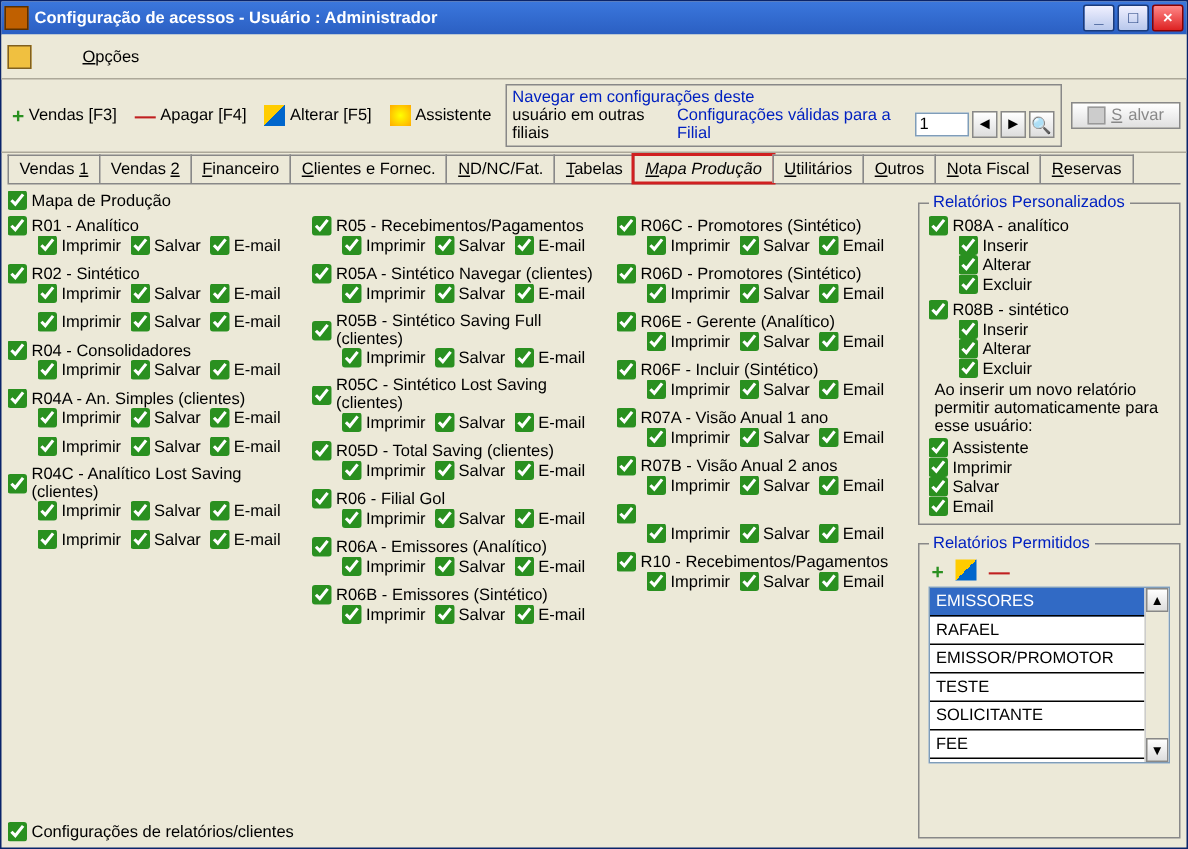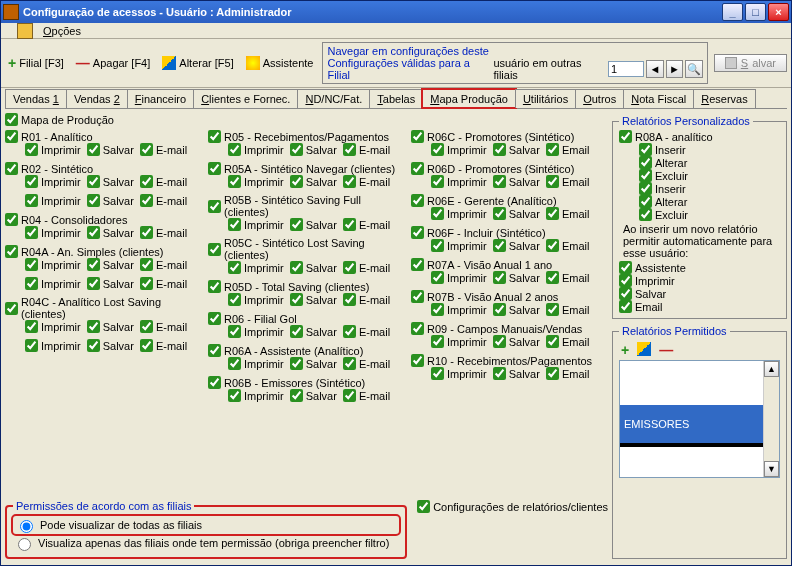--- a/index.html
+++ b/index.html
@@ -3,60 +3,60 @@
 <meta charset="utf-8">
 <style>
 * { box-sizing: border-box; font-family: Tahoma, Arial, sans-serif; font-size: 11px; }
 body { margin: 0; background: #ece9d8; }
 .window { width: 792px; height: 566px; border: 1px solid #0a246a; background: #ece9d8; display: flex; flex-direction: column; }
 .titlebar { height: 22px; background: linear-gradient(#3b77dd,#2b5fc2); display: flex; align-items: center; padding: 0 2px; color: #fff; }
 .titlebar .ticon { width: 16px; height: 16px; background: #c06000; border: 1px solid #5a3000; margin-right: 4px; }
 .titlebar .title { flex: 1; font-weight: bold; }
 .winbtn { width: 21px; height: 18px; margin-left: 2px; background: linear-gradient(#f0f0ff,#b8c8ec); border: 1px solid #1a3a7a; border-radius: 2px; display: flex; align-items: center; justify-content: center; color: #1a3a7a; font-weight: bold; }
 .winbtn.close { background: linear-gradient(#f88,#d22); color: #fff; border-color: #800; }
-.menubar { height: 16px; background: #ece9d8; border-bottom: 1px solid #aca899; display: flex; align-items: center; padding: 0 16px; }
+.menubar { height: 30px; background: #ece9d8; border-bottom: 1px solid #aca899; display: flex; align-items: center; padding: 0 4px; gap: 24px; }
 .menubar .micon { width: 16px; height: 16px; background: #f0c040; border: 1px solid #806020; margin-right: 4px; }
 .menubar .mitem { padding: 2px 6px; }
 .mitem u, .tab u { text-decoration: underline; }
 .toolbar { padding: 3px 4px; border-bottom: 1px solid #aca899; display: flex; align-items: center; gap: 6px; flex-wrap: wrap; }
 .tbtn { display: flex; align-items: center; gap: 3px; padding: 1px 3px; }
 .ticon-plus { color: #2a9020; font-weight: bold; font-size: 14px; }
 .ticon-minus { color: #c02020; font-weight: bold; font-size: 14px; }
 .ticon-edit { width: 14px; height: 14px; background: linear-gradient(135deg,#fc0 50%,#06c 50%); display: inline-block; }
 .ticon-wiz { width: 14px; height: 14px; background: radial-gradient(#ff0,#fa0); display: inline-block; }
 .navbox { border: 1px solid #888; padding: 2px 4px; background: #ece9d8; flex: 1; min-width: 280px; }
 .navbox .line1 { color: #0020c0; }
 .navbox .line2 { display: flex; align-items: center; gap: 2px; }
 .navbox input { width: 36px; border: 1px solid #7f9db9; padding: 1px 2px; font-size: 11px; }
 .sqbtn { width: 18px; height: 18px; border: 1px solid #888; background: linear-gradient(#fff,#ddd); display: inline-flex; align-items: center; justify-content: center; }
 .sqbtn.disabled { color: #999; }
 .savebtn { border: 1px solid #888; background: linear-gradient(#fff,#e0e0e0); padding: 2px 10px; color: #888; display: flex; align-items: center; gap: 4px; }
 .disk { width: 12px; height: 12px; border: 1px solid #999; background: #ccc; display: inline-block; }
 .tabs { display: flex; border-bottom: 1px solid #888; margin: 1px 4px 0; }
 .tab { padding: 3px 7px; border: 1px solid #888; border-bottom: none; background: #ece9d8; margin-right: -1px; cursor: default; }
-.tab.active { outline: 2px solid #d02020; outline-offset: -1px; }
+.tab.active { outline: 2px solid #d02020; outline-offset: -1px; font-style: italic; }
 .body { flex: 1; display: flex; padding: 4px; gap: 4px; overflow: hidden; }
 .main { flex: 1; display: flex; flex-direction: column; overflow: hidden; }
 .cols { display: flex; gap: 6px; flex: 1; overflow: hidden; }
 .col { flex: 1; display: flex; flex-direction: column; gap: 2px; }
 .cb { display: flex; align-items: center; gap: 3px; }
 .cb input[type=checkbox] { width: 13px; height: 13px; accent-color: #2a9020; margin: 0; }
 .sub { margin-left: 20px; display: flex; gap: 6px; }
 .group { margin-bottom: 4px; }
 fieldset { border: 1px solid #888; padding: 3px 6px 5px; margin: 2px 0; }
 fieldset.hl { border: 2px solid #d02020; border-radius: 4px; }
 legend { color: #0020c0; padding: 0 3px; }
 .radio { display: flex; align-items: center; gap: 4px; margin: 1px 0; }
 .radio.hl { outline: 2px solid #d02020; border-radius: 3px; padding: 1px 2px; }
 .side { width: 175px; display: flex; flex-direction: column; gap: 2px; }
 .side legend { color: #0020c0; }
 .listctrl { display: flex; gap: 8px; padding: 2px; }
 .listbox { border: 1px solid #7f9db9; background: #fff; height: 118px; overflow: hidden; display: flex; }
 .listitems { flex: 1; }
-.li { padding: 13px 4px; border-bottom: 4px solid #000000; margin-top: 44px; }
+.li { padding: 3px 4px; border-bottom: 1px solid #000000; }
 .li.sel { background: #316ac5; color: #fff; }
 .vscroll { width: 16px; background: #ece9d8; border-left: 1px solid #ccc; display: flex; flex-direction: column; }
 .vsbtn { height: 16px; border: 1px solid #888; background: linear-gradient(#fff,#ddd); display: flex; align-items: center; justify-content: center; font-size: 9px; }
 .vstrack { flex: 1; }
 .hint { padding: 2px 4px; }
 </style>
 </head>
 <body>
 
 <div class="window">
@@ -69,39 +69,39 @@
   </div>
 
   <div class="menubar">
     <div class="micon"></div>
     <div class="mitem"><u>O</u><span>pções</span></div>
   </div>
 
   <div class="toolbar">
     <div class="tbtn">
         <span class="ticon-plus">+</span>
-        <span>Filial [F3]</span>
+        <span>Vendas [F3]</span>
       </div>
     <div class="tbtn">
         <span class="ticon-minus">—</span>
         <span>Apagar [F4]</span>
       </div>
     <div class="tbtn">
         <span class="ticon-edit"></span>
         <span>Alterar [F5]</span>
       </div>
     <div class="tbtn">
         <span class="ticon-wiz"></span>
         <span>Assistente</span>
       </div>
     <div class="navbox">
       <div class="line1">Navegar em configurações deste</div>
       <div class="line2">
+        <span>usuário em outras filiais</span>
         <span style="color:#0020c0">Configurações válidas para a Filial</span>
-        <span>usuário em outras filiais</span>
         <input type="text" value="1" style="">
         <span class="sqbtn">◄</span>
         <span class="sqbtn">►</span>
         <span class="sqbtn disabled">🔍</span>
       </div>
     </div>
     <div class="savebtn">
         <span class="disk"></span>
         <u>S</u>
         <span>alvar</span>
@@ -396,21 +396,21 @@
                 </div>
                 <div class="cb">
                   <input type="checkbox" checked="" style="">
                   <span>E-mail</span>
                 </div>
               </div>
             </div>
             <div class="group">
               <div class="cb">
                 <input type="checkbox" checked="" style="">
-                <span>R06A - Assistente (Analítico)</span>
+                <span>R06A - Emissores (Analítico)</span>
               </div>
               <div class="sub">
                 <div class="cb">
                   <input type="checkbox" checked="" style="">
                   <span>Imprimir</span>
                 </div>
                 <div class="cb">
                   <input type="checkbox" checked="" style="">
                   <span>Salvar</span>
                 </div>
@@ -558,21 +558,20 @@
                 </div>
                 <div class="cb">
                   <input type="checkbox" checked="" style="">
                   <span>Email</span>
                 </div>
               </div>
             </div>
             <div class="group">
               <div class="cb">
                 <input type="checkbox" checked="" style="">
-                <span>R09 - Campos Manuais/Vendas</span>
               </div>
               <div class="sub">
                 <div class="cb">
                   <input type="checkbox" checked="" style="">
                   <span>Imprimir</span>
                 </div>
                 <div class="cb">
                   <input type="checkbox" checked="" style="">
                   <span>Salvar</span>
                 </div>
@@ -598,31 +597,20 @@
                 </div>
                 <div class="cb">
                   <input type="checkbox" checked="" style="">
                   <span>Email</span>
                 </div>
               </div>
             </div>
           </div>
       </div>
       <div style="display:flex;gap:10px;align-items:flex-start">
-        <fieldset class="hl" style="flex:1">
-          <legend>Permissões de acordo com as filiais</legend>
-          <div class="radio hl">
-              <input type="radio" name="pf" checked="" style="">
-              <span>Pode visualizar de todas as filiais</span>
-            </div>
-          <div class="radio">
-              <input type="radio" name="pf" style="">
-              <span>Visualiza apenas das filiais onde tem permissão (obriga preencher filtro)</span>
-            </div>
-        </fieldset>
         <div class="cb" style="margin-top:2px">
             <input type="checkbox" checked="" style="">
             <span>Configurações de relatórios/clientes</span>
           </div>
       </div>
     </div>
 
     <div class="side">
       <fieldset>
         <legend>Relatórios Personalizados</legend>
@@ -640,20 +628,24 @@
             <div class="cb">
               <input type="checkbox" checked="" style="">
               <span>Alterar</span>
             </div>
           </div>
         <div class="sub">
             <div class="cb">
               <input type="checkbox" checked="" style="">
               <span>Excluir</span>
             </div>
+          </div>
+        <div class="cb" style="margin-top:4px">
+            <input type="checkbox" checked="" style="">
+            <span>R08B - sintético</span>
           </div>
         <div class="sub">
             <div class="cb">
               <input type="checkbox" checked="" style="">
               <span>Inserir</span>
             </div>
           </div>
         <div class="sub">
             <div class="cb">
               <input type="checkbox" checked="" style="">

